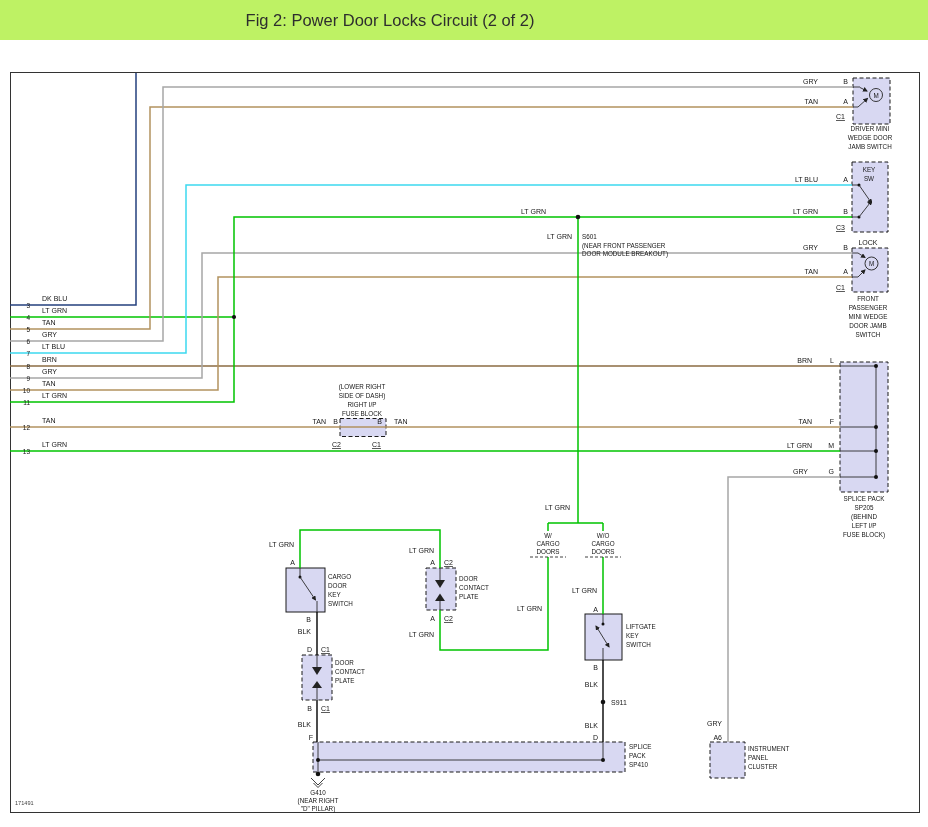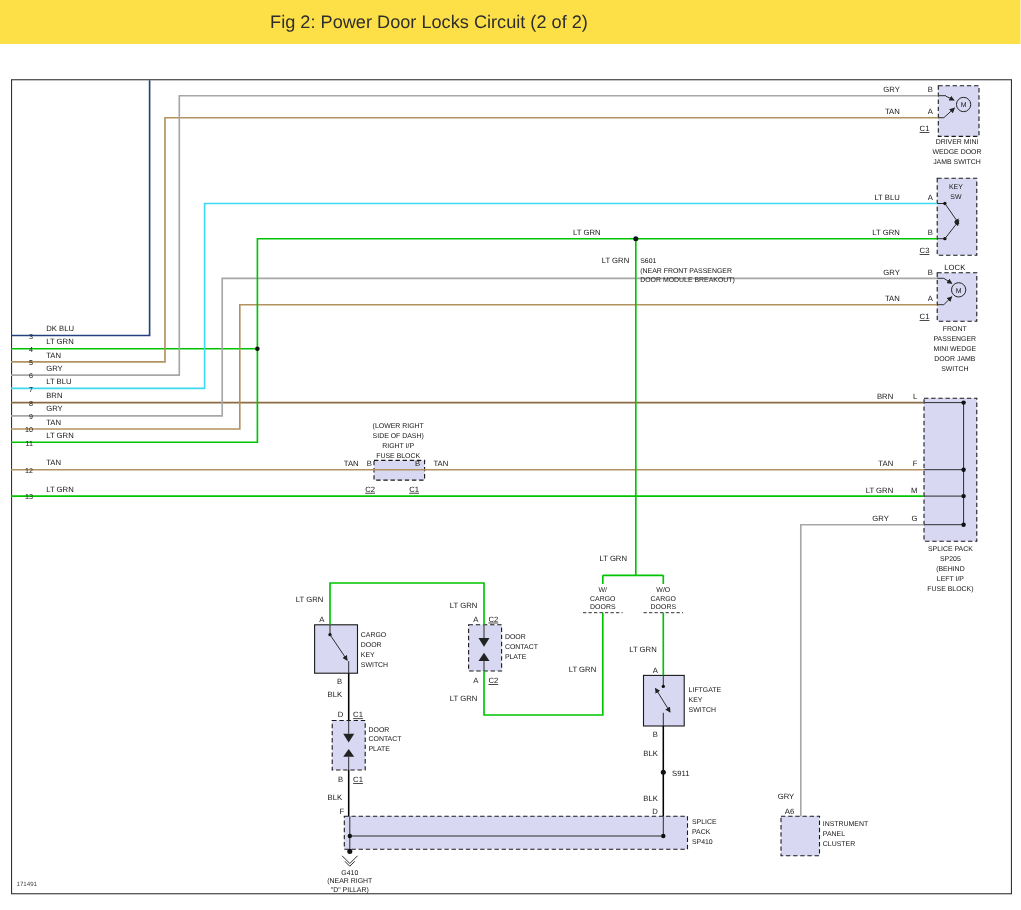--- a/index.html
+++ b/index.html
@@ -1,18 +1,18 @@
 <!DOCTYPE html>
 <html><head>
 <meta charset="utf-8">
 <style>
   html,body{margin:0;padding:0;background:#fff;}
   .page{position:relative;width:928px;height:827px;background:#fff;overflow:hidden;
         font-family:"Liberation Sans",sans-serif;}
-  .titlebar{position:absolute;top:0;left:0;width:928px;height:40px;background:#fde047;}
+  .titlebar{position:absolute;top:0;left:0;width:928px;height:40px;background:#bef264;}
   .titlebar .title{position:absolute;top:0;left:0;width:780px;height:40px;line-height:40px;
         text-align:center;font-size:16.5px;color:#2e2e2e;}
   svg{position:absolute;top:0;left:0;}
   .w{fill:none;stroke-width:1.5;}
   .wk{fill:none;stroke-width:1.4;}
   .box{stroke:#1a1a1a;stroke-width:1;stroke-dasharray:4 2.5;}
   .boxs{stroke:#1a1a1a;stroke-width:1;}
   .int{fill:none;stroke:#2a2a2a;stroke-width:0.9;}
   .dash3{fill:none;stroke:#2a2a2a;stroke-width:0.9;stroke-dasharray:3 2;}
   text{font-family:"Liberation Sans",sans-serif;font-size:7px;fill:#151515;}

